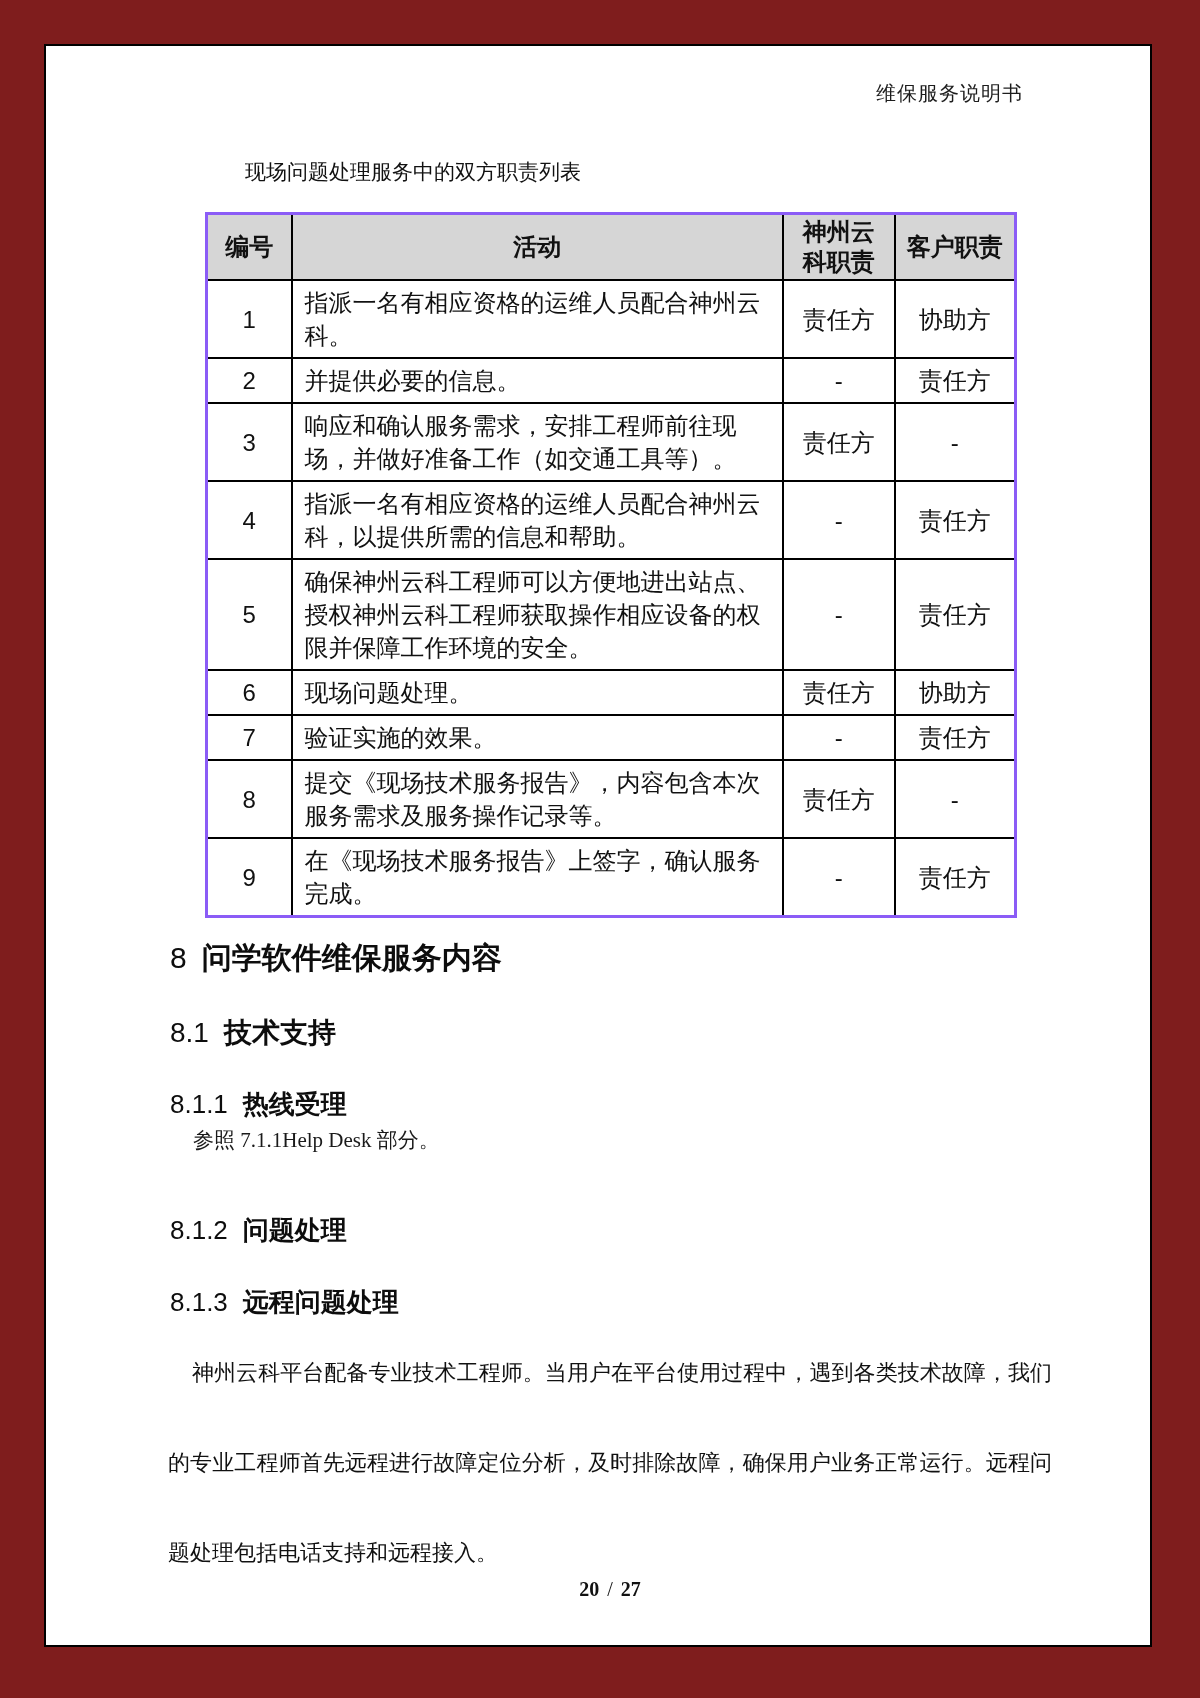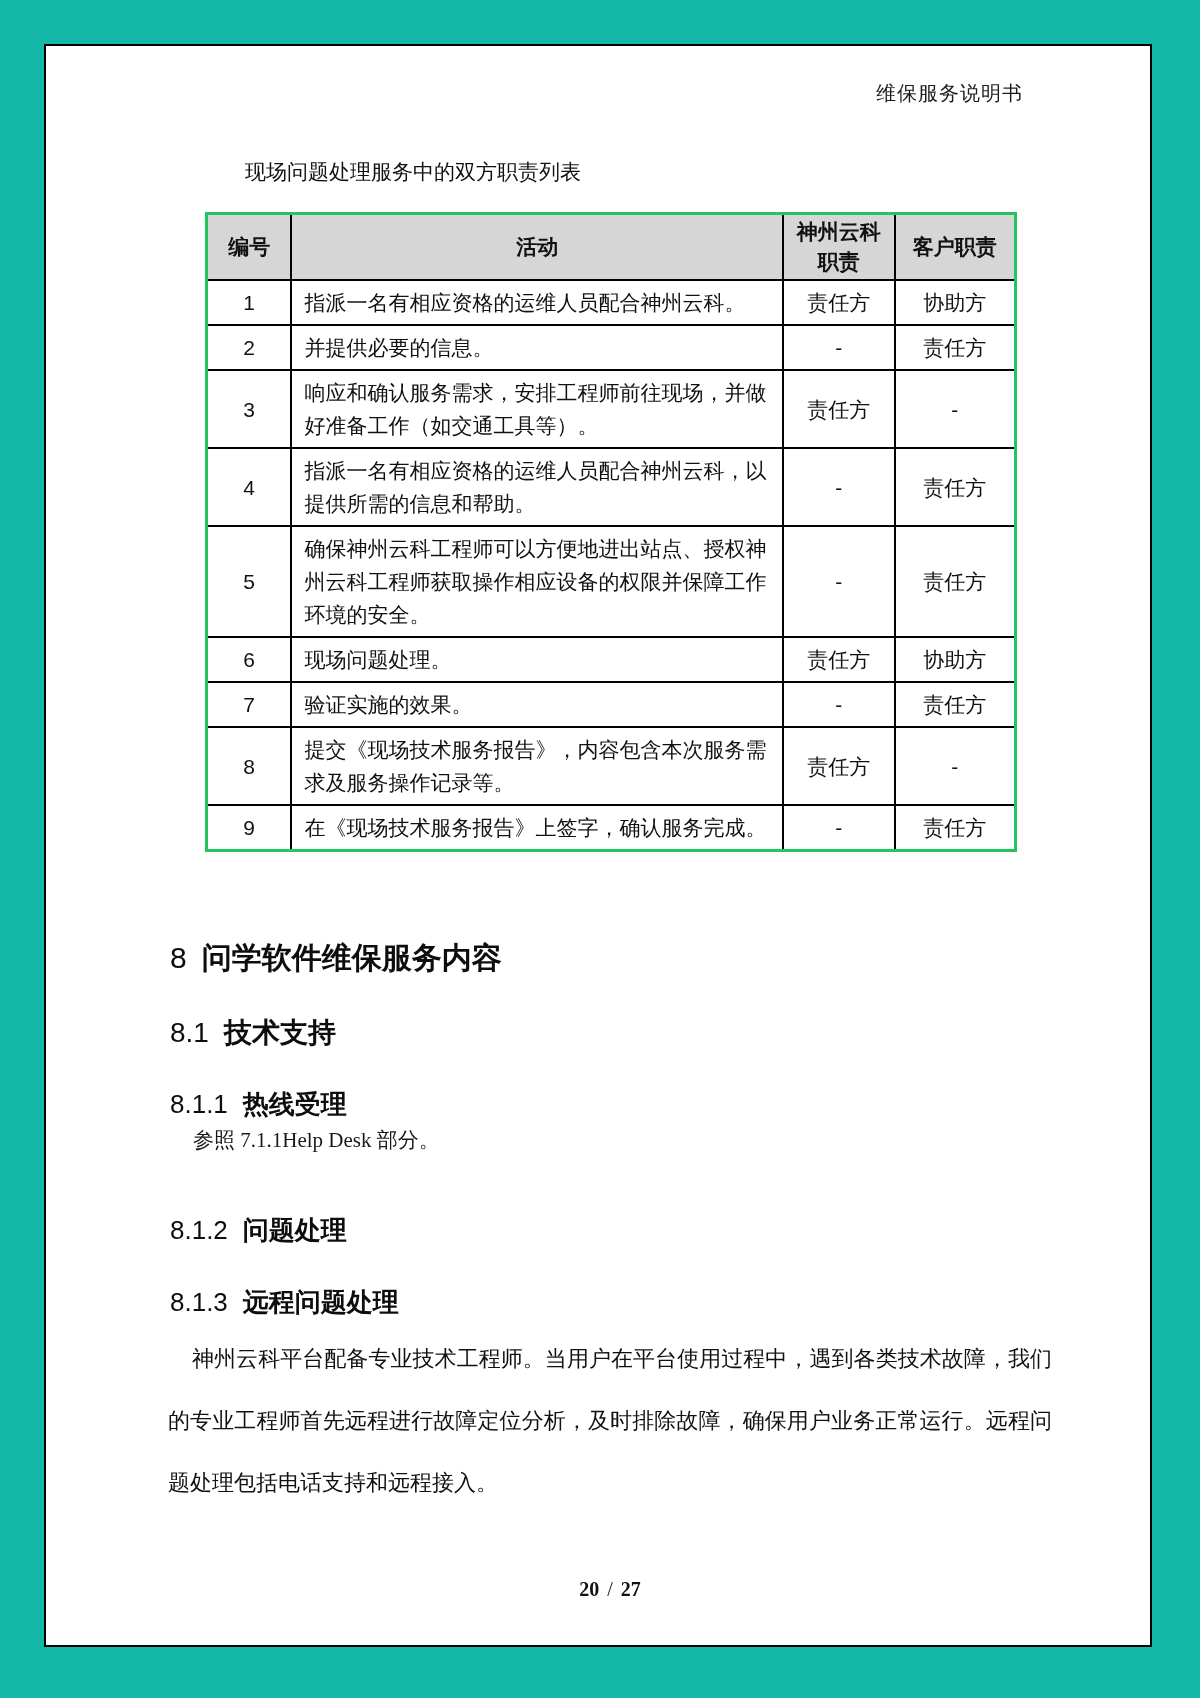--- a/index.html
+++ b/index.html
@@ -8,21 +8,21 @@
     background: #ffffff;
     width: 1200px;
     height: 1698px;
     font-family: "Liberation Sans", sans-serif;
     color: #111111;
   }
   .page {
     position: relative;
     width: 1200px;
     height: 1698px;
-    background: #14b8a6;
+    background: #7f1d1d;
     overflow: hidden;
   }
   .sheet {
     position: absolute;
     left: 44px;
     top: 44px;
     width: 1104px;
     height: 1599px;
     border: 2px solid #000000;
     background: #ffffff;
@@ -44,22 +44,22 @@
     color: #111111;
   }
   .resp-table-wrap {
     position: absolute;
     left: 159px;
     top: 166px;
   }
   table.resp-table {
     border-collapse: collapse;
     width: 812px;
-    border: 3px solid #22c55e;
-    font-size: 21px;
+    border: 3px solid #8b5cf6;
+    font-size: 24px;
     color: #111111;
   }
   table.resp-table th,
   table.resp-table td {
     border: 2px solid #000000;
   }
   table.resp-table th {
     background: #d6d6d6;
     font-weight: bold;
     text-align: center;
@@ -103,21 +103,21 @@
     font-family: "Liberation Serif", serif;
     font-size: 21px;
     color: #1a1a1a;
   }
   .body-paragraph {
     position: absolute;
     left: 122px;
     top: 1282px;
     width: 884px;
     font-size: 22px;
-    line-height: 62px;
+    line-height: 90px;
     text-align: justify;
     text-indent: 24px;
     color: #111111;
   }
   .page-footer {
     position: absolute;
     left: 0;
     top: 1532px;
     width: 100%;
     text-align: center;

